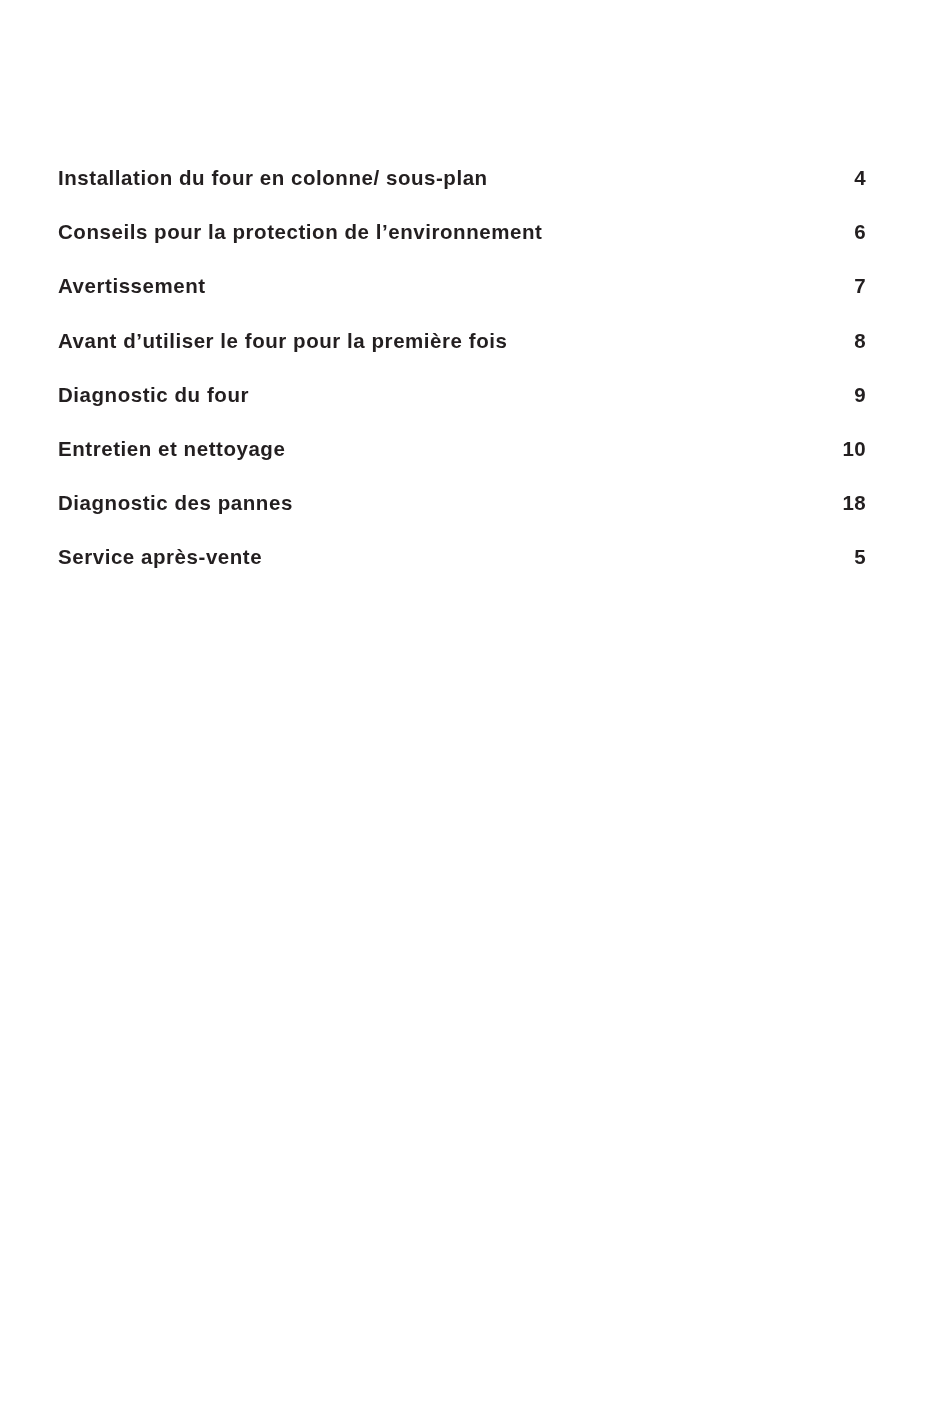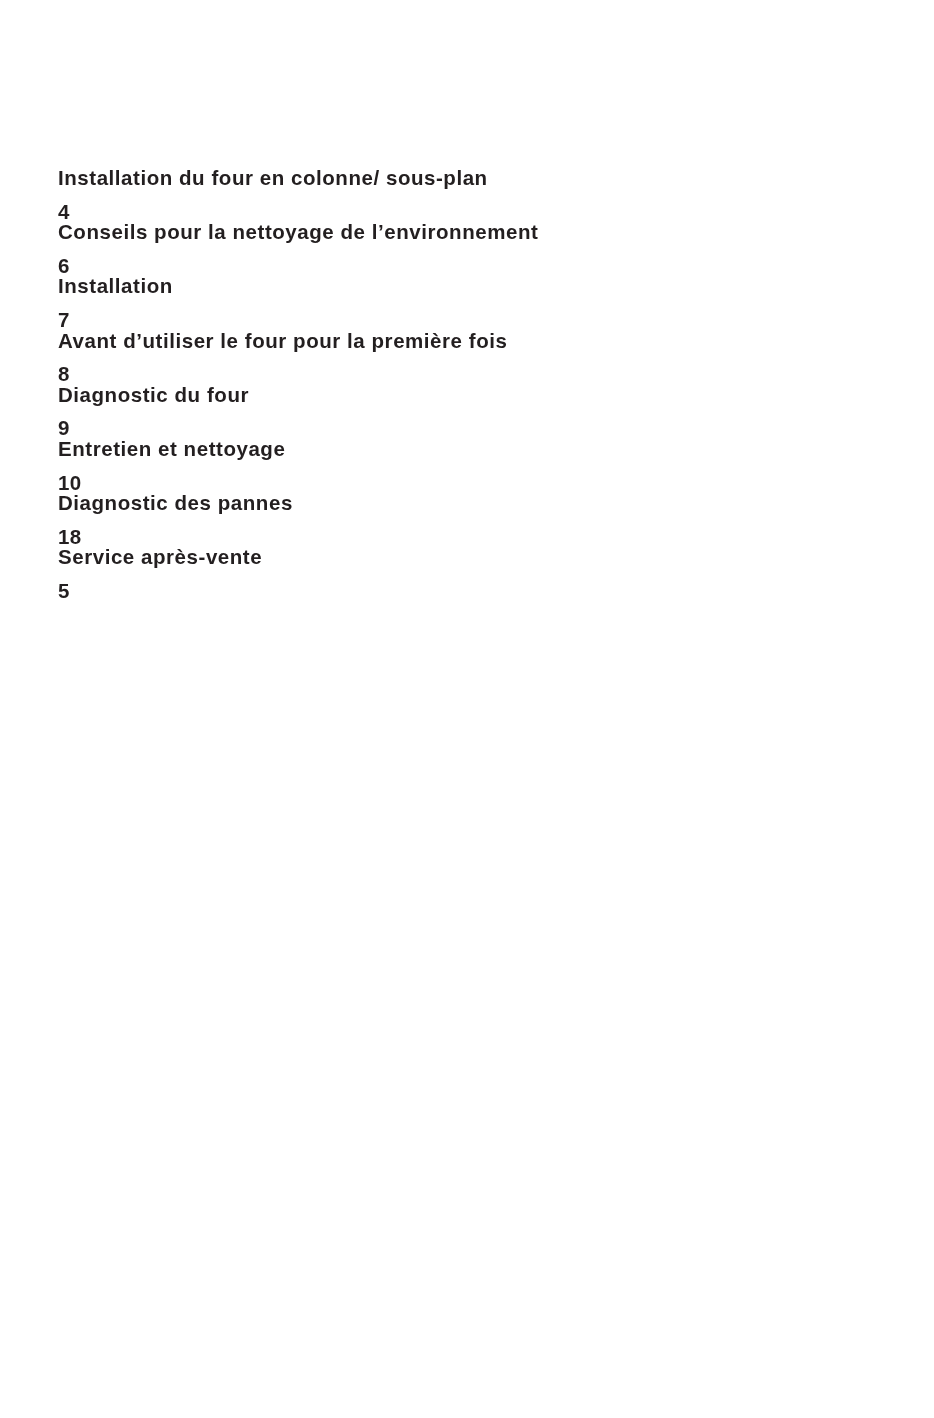--- a/index.html
+++ b/index.html
@@ -26,21 +26,20 @@
     top: 168px;
     width: 808px;
   }
 
   .toc-entry {
     display: flex;
     align-items: baseline;
     justify-content: space-between;
     height: 54.2px;
     width: 100%;
-    flex-direction: column;
   }
 
   .toc-title {
     font-size: 20.5px;
     font-weight: bold;
     color: #231f20;
     letter-spacing: 0.55px;
     line-height: 1;
     white-space: nowrap;
   }
@@ -61,26 +60,26 @@
 
 <div class="page">
   <div class="toc">
 
     <div class="toc-entry">
       <span class="toc-title">Installation du four en colonne/ sous-plan</span>
       <span class="toc-page">4</span>
     </div>
 
     <div class="toc-entry">
-      <span class="toc-title">Conseils pour la nettoyage de l’environnement</span>
+      <span class="toc-title">Conseils pour la protection de l’environnement</span>
       <span class="toc-page">6</span>
     </div>
 
     <div class="toc-entry">
-      <span class="toc-title">Installation</span>
+      <span class="toc-title">Avertissement</span>
       <span class="toc-page">7</span>
     </div>
 
     <div class="toc-entry">
       <span class="toc-title">Avant d’utiliser le four pour la première fois</span>
       <span class="toc-page">8</span>
     </div>
 
     <div class="toc-entry">
       <span class="toc-title">Diagnostic du four</span>

